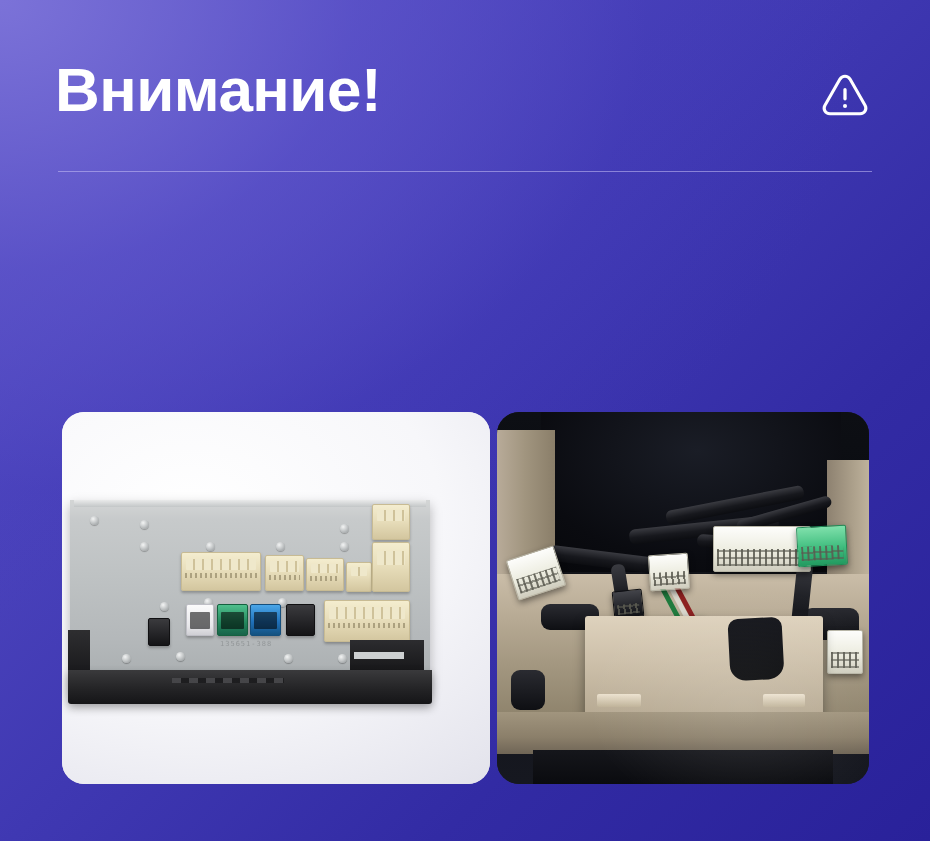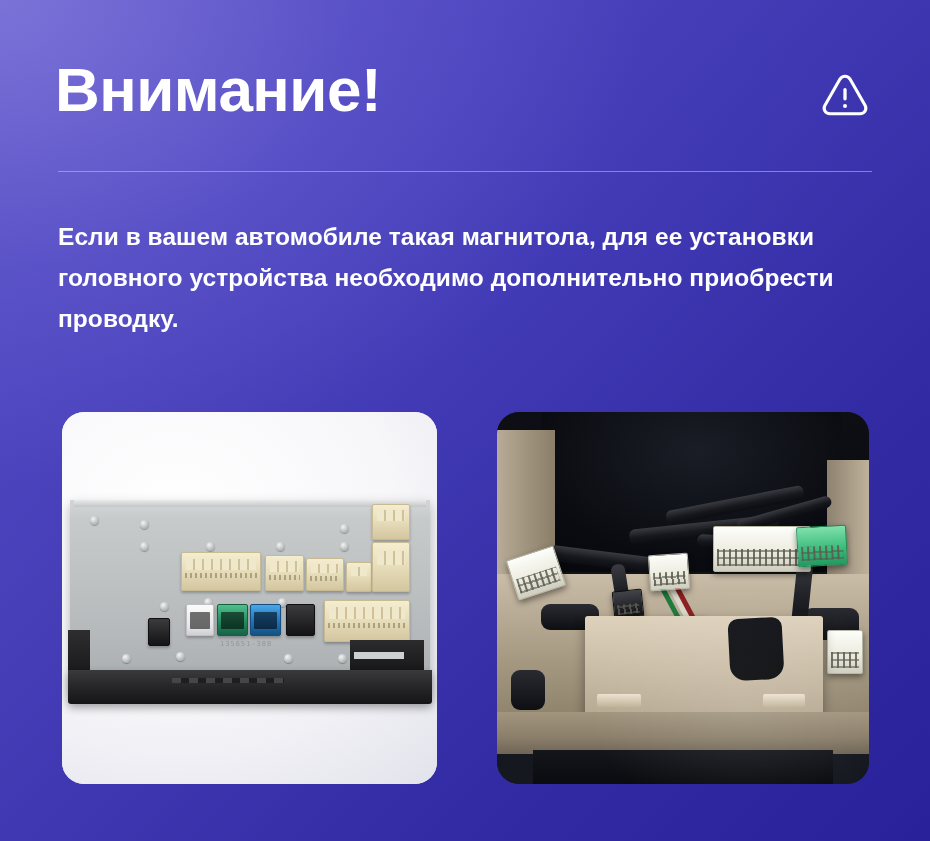--- a/index.html
+++ b/index.html
@@ -83,21 +83,21 @@
     width: 807px;
     height: 372px;
   }
   .photo-card {
     position: absolute;
     top: 0;
     height: 372px;
     border-radius: 22px;
     overflow: hidden;
   }
-  #photo-card-head-unit { left: 0; width: 375px; background: #efeff3; }
+  #photo-card-head-unit { left: 0; width: 428px; background: #efeff3; }
   #photo-card-wiring-harness { left: 435px; width: 372px; background: #1c1c22; }
 
   .photo { position: absolute; left: 0; top: 0; width: 100%; height: 100%; }
 
   
   .hu-bg {
     position: absolute; inset: 0;
     background:
       radial-gradient(130% 110% at 30% 28%, #ffffff 0%, #f7f7fa 45%, #e6e6ee 78%, #d9d9e4 100%);
   }
@@ -286,21 +286,20 @@
       <svg viewBox="0 0 54 54" width="54" height="54" aria-hidden="true">
         <path d="M27 8.2 C29.1 8.2 30.9 9.3 32.0 11.1 L47.0 37.3 C48.1 39.2 48.1 41.3 47.1 43.0 C46.1 44.7 44.3 45.7 42.1 45.7 L11.9 45.7 C9.7 45.7 7.9 44.7 6.9 43.0 C5.9 41.3 5.9 39.2 7.0 37.3 L22.0 11.1 C23.1 9.3 24.9 8.2 27 8.2 Z" fill="none" stroke="#ffffff" stroke-width="3.1" stroke-linejoin="round"></path>
         <rect x="25.35" y="20.0" width="3.3" height="12.4" rx="1.65" fill="#ffffff"></rect>
         <circle cx="27" cy="38.0" r="2.05" fill="#ffffff"></circle>
       </svg>
     </div>
   </div>
 
   <div id="divider"></div>
 
-  <p id="description">Если в вашем автомобиле такая магнитола, для ее установки головного устройства необходимо дополнительно приобрести проводку.</p>
 
   <div id="gallery">
 
     <div class="photo-card" id="photo-card-head-unit">
       <div class="photo">
         <div class="hu-bg"></div>
 
         <div class="hu-body"></div>
         <div class="hu-top-lip"></div>
 

